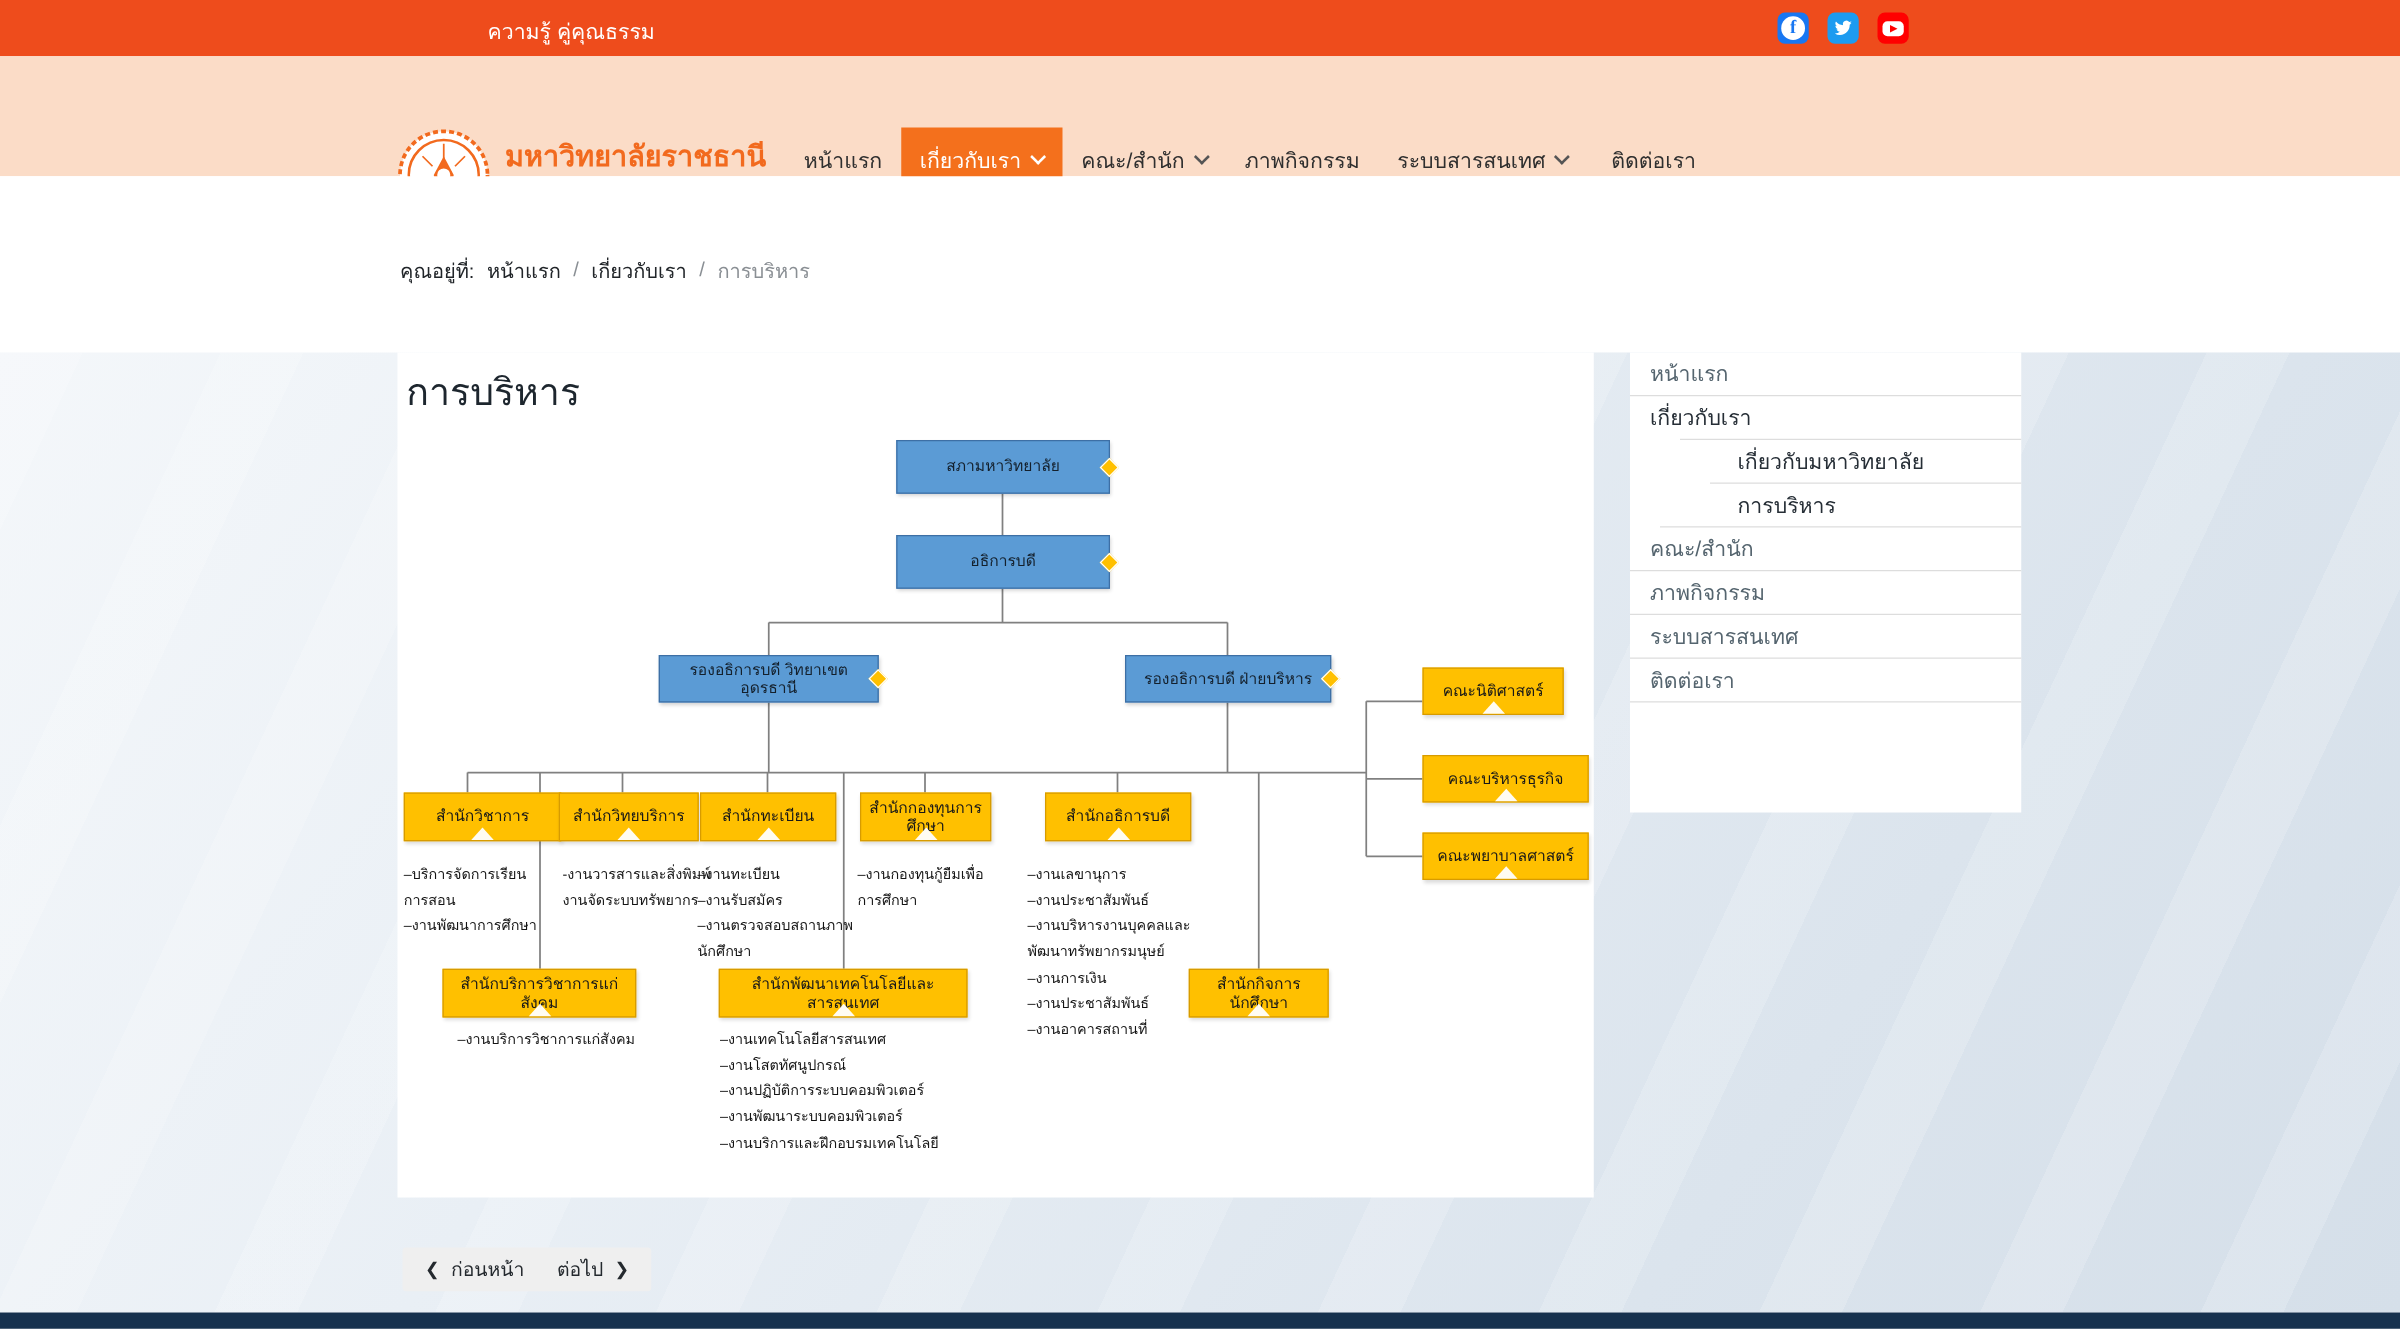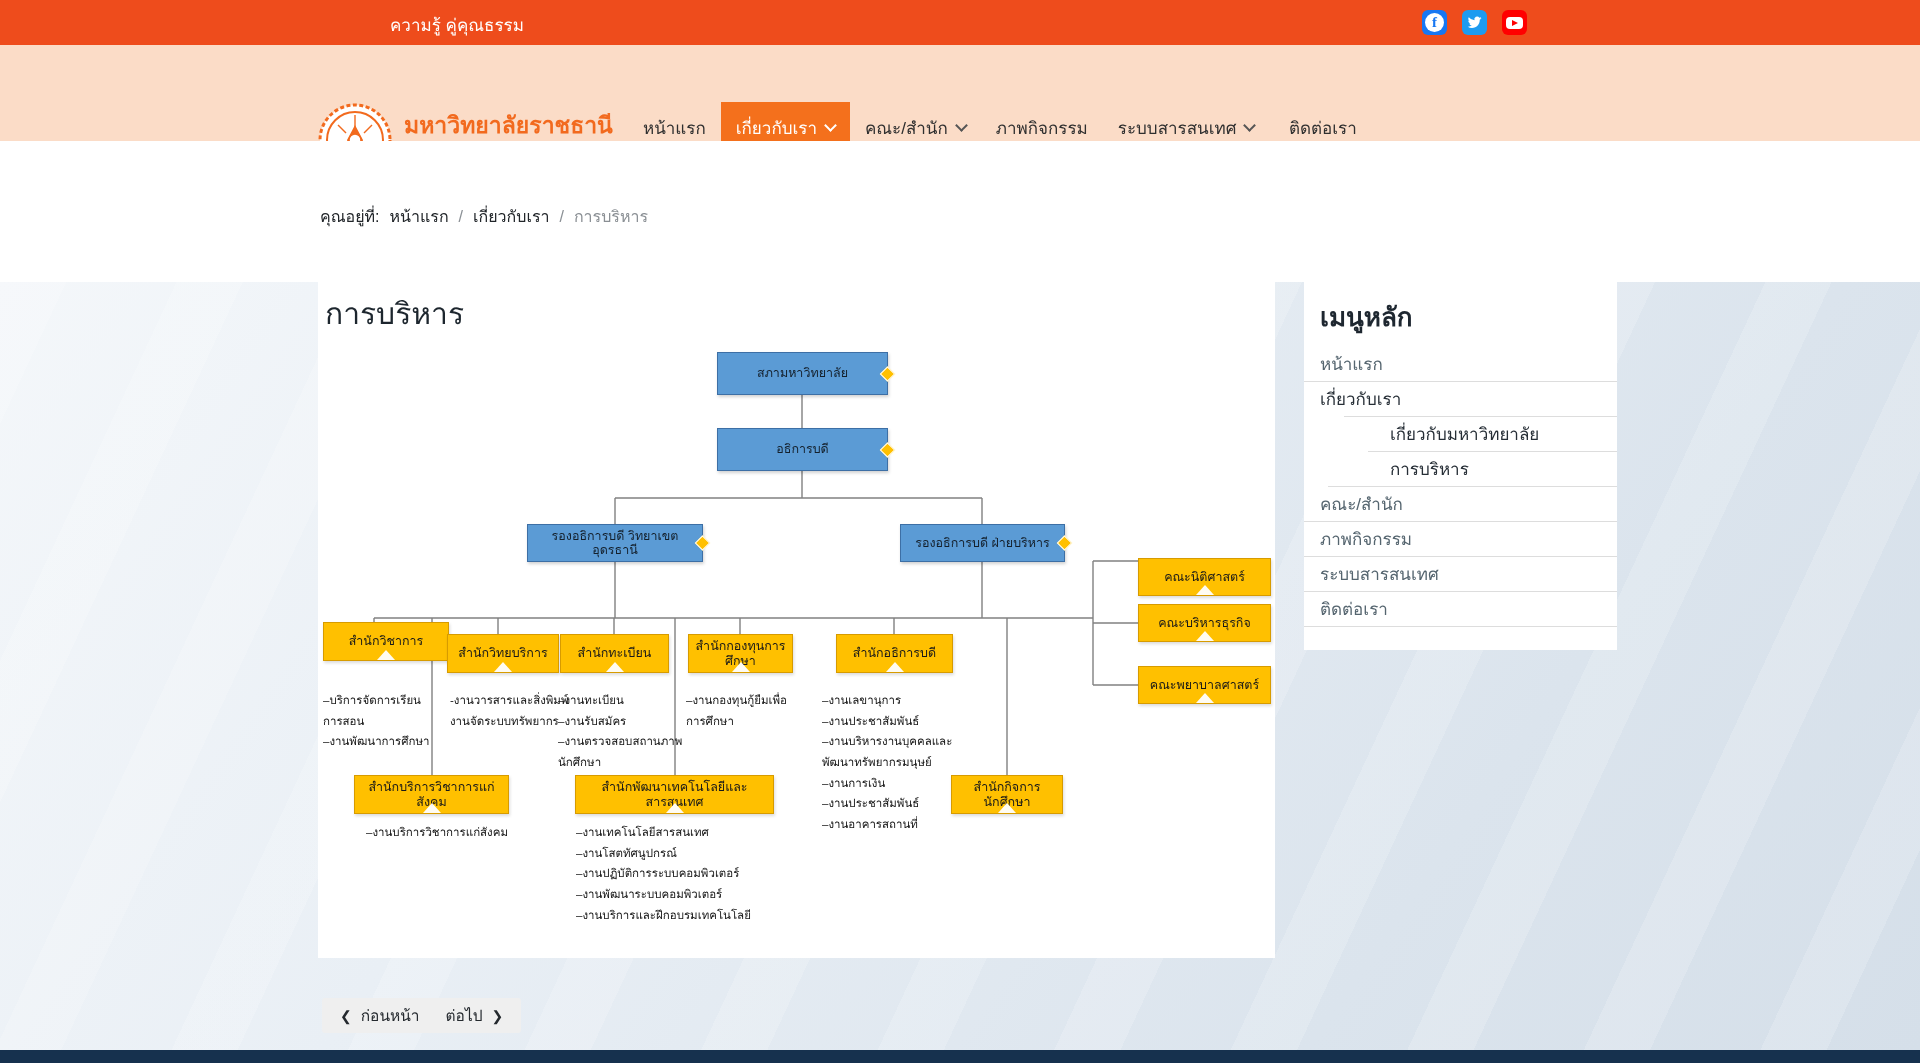--- a/index.html
+++ b/index.html
@@ -208,42 +208,42 @@
       </div>
       <div class="obox blue" style="left:209px;top:242px;width:176px;height:38px;">
         <span>รองอธิการบดี วิทยาเขตอุดรธานี</span>
         <span class="handle"></span>
       </div>
       <div class="obox blue" style="left:582px;top:242px;width:165px;height:38px;">
         <span>รองอธิการบดี ฝ่ายบริหาร</span>
         <span class="handle"></span>
       </div>
 
-      <div class="obox yellow" style="left:5px;top:340px;width:126px;height:39px;">
+      <div class="obox yellow" style="left:5px;top:352px;width:126px;height:39px;">
         <span>สำนักวิชาการ</span>
         <span class="notch"></span>
       </div>
       <div class="obox yellow" style="left:129px;top:352px;width:112px;height:39px;">
         <span>สำนักวิทยบริการ</span>
         <span class="notch"></span>
       </div>
       <div class="obox yellow" style="left:242px;top:352px;width:109px;height:39px;">
         <span>สำนักทะเบียน</span>
         <span class="notch"></span>
       </div>
       <div class="obox yellow" style="left:370px;top:352px;width:105px;height:39px;">
         <span>สำนักกองทุนการศึกษา</span>
         <span class="notch"></span>
       </div>
       <div class="obox yellow" style="left:518px;top:352px;width:117px;height:39px;">
         <span>สำนักอธิการบดี</span>
         <span class="notch"></span>
       </div>
 
-      <div class="obox yellow" style="left:820px;top:276px;width:133px;height:38px;">
+      <div class="obox yellow" style="left:820px;top:252px;width:113px;height:38px;">
         <span>คณะนิติศาสตร์</span>
         <span class="notch"></span>
       </div>
       <div class="obox yellow" style="left:820px;top:322px;width:133px;height:38px;">
         <span>คณะบริหารธุรกิจ</span>
         <span class="notch"></span>
       </div>
       <div class="obox yellow" style="left:820px;top:384px;width:133px;height:38px;">
         <span>คณะพยาบาลศาสตร์</span>
         <span class="notch"></span>
@@ -293,21 +293,20 @@
           <div>–งานเทคโนโลยีสารสนเทศ</div>
           <div>–งานโสตทัศนูปกรณ์</div>
           <div>–งานปฏิบัติการระบบคอมพิวเตอร์</div>
           <div>–งานพัฒนาระบบคอมพิวเตอร์</div>
           <div>–งานบริการและฝึกอบรมเทคโนโลยี</div>
         </div>
     </div>
   </div>
 
   <aside class="sidebar">
-    <div class="sb-title">เมนูหลัก</div>
     <div class="menu-item">หน้าแรก</div>
     <div class="menu-item trail inset">เกี่ยวกับเรา</div>
     <div class="menu-item trail sub inset">เกี่ยวกับมหาวิทยาลัย</div>
     <div class="menu-item trail sub">การบริหาร</div>
     <div class="menu-item">คณะ/สำนัก</div>
     <div class="menu-item">ภาพกิจกรรม</div>
     <div class="menu-item">ระบบสารสนเทศ</div>
     <div class="menu-item">ติดต่อเรา</div>
   </aside>
 

